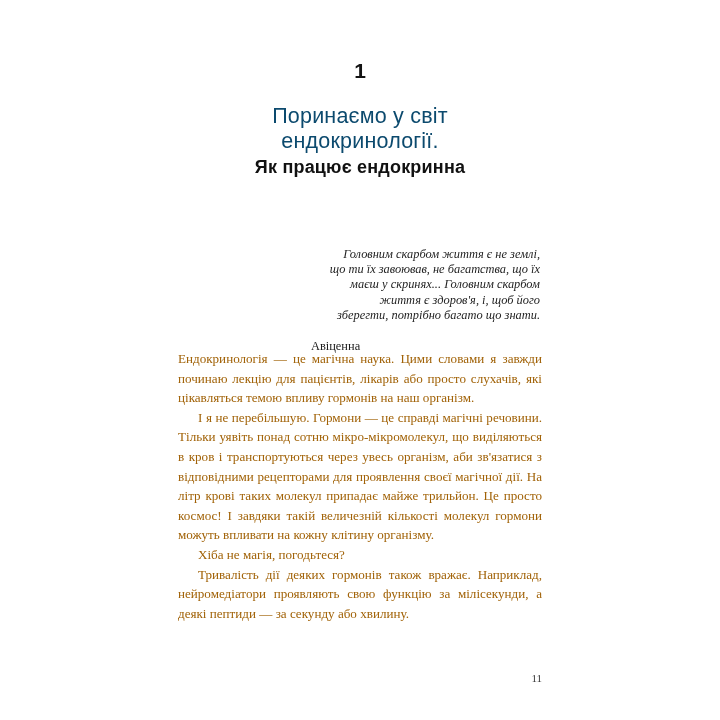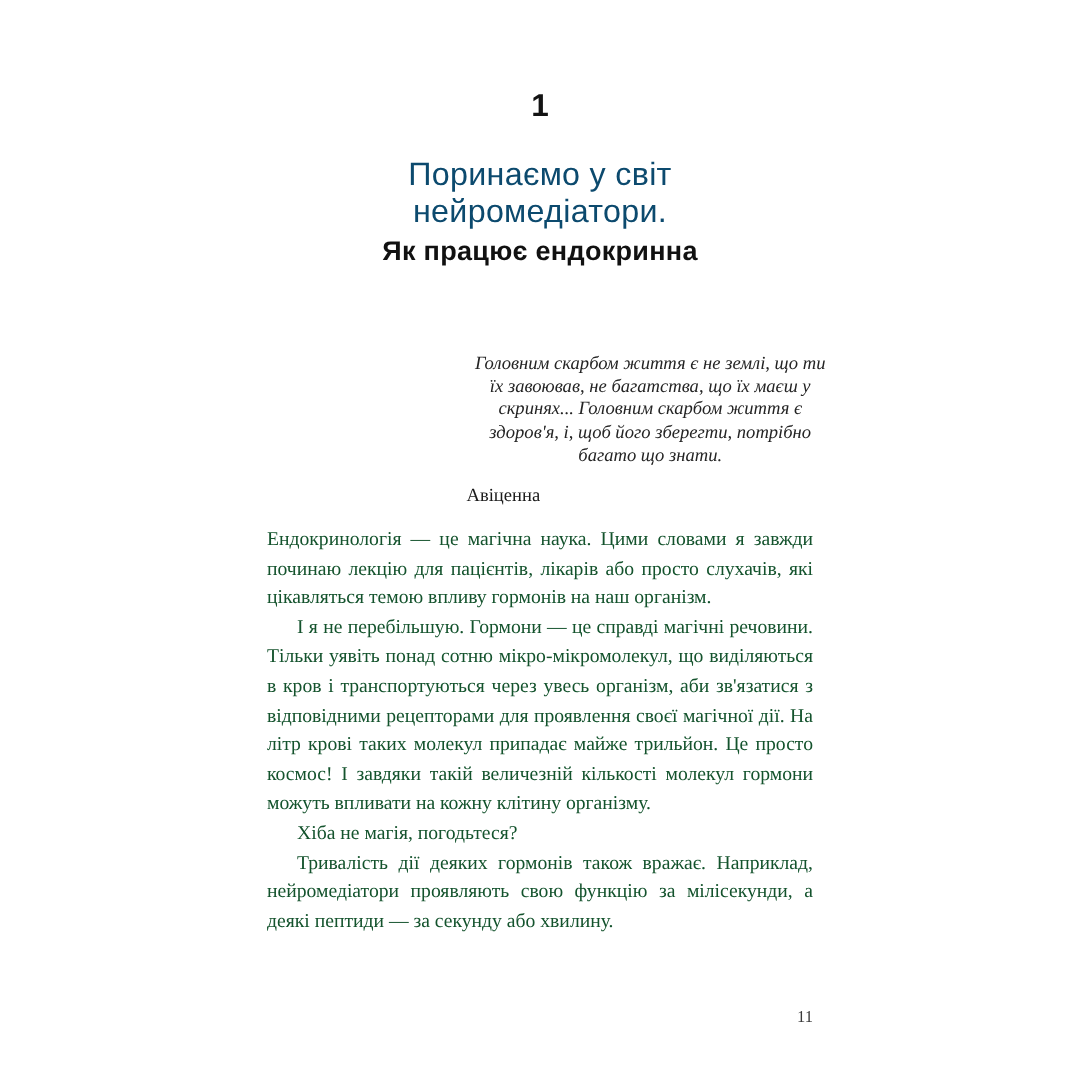--- a/index.html
+++ b/index.html
@@ -72,22 +72,22 @@
     top: 215px;
     width: 245px;
   }
 
   .epigraph-text {
     font-family: "Liberation Serif", serif;
     font-style: italic;
     font-size: 12.4px;
     line-height: 15.2px;
     color: #242424;
-    text-align: center;
-    margin: 4px;
+    text-align: right;
+    margin: 16px;
   }
 
   .epigraph-author {
     margin-top: 12px;
     font-family: "Liberation Serif", serif;
     font-style: normal;
     font-size: 12.4px;
     line-height: 15px;
     color: #1a1a1a;
   }
@@ -98,21 +98,21 @@
     left: 178px;
     top: 349px;
     width: 364px;
   }
 
   .body-text p {
     margin: 0;
     font-family: "Liberation Serif", serif;
     font-size: 13.1px;
     line-height: 19.6px;
-    color: #14532d;
+    color: #a16207;
     text-align: justify;
     text-justify: inter-word;
     hyphens: manual;
   }
 
   .body-text p.indent {
     text-indent: 20px;
   }
 
   
@@ -130,21 +130,21 @@
 </head>
 <body>
 
 <div class="page">
 
   <div class="chapter-head">
     <div class="chapter-number">1</div>
 
     <h1 class="chapter-title">
       <span class="title-line light">Поринаємо у світ</span>
-      <span class="title-line light">нейромедіатори.</span>
+      <span class="title-line light">ендокринології.</span>
       <span class="title-line bold">Як працює ендокринна</span>
     </h1>
   </div>
 
   <blockquote class="epigraph">
     <p class="epigraph-text">Головним скарбом життя є не землі, що ти їх завоював, не багатства, що їх маєш у скринях... Головним скарбом життя є здоров'я, і, щоб його зберегти, потрібно багато що знати.</p>
     <div class="epigraph-author">Авіценна</div>
   </blockquote>
 
   <div class="body-text">

